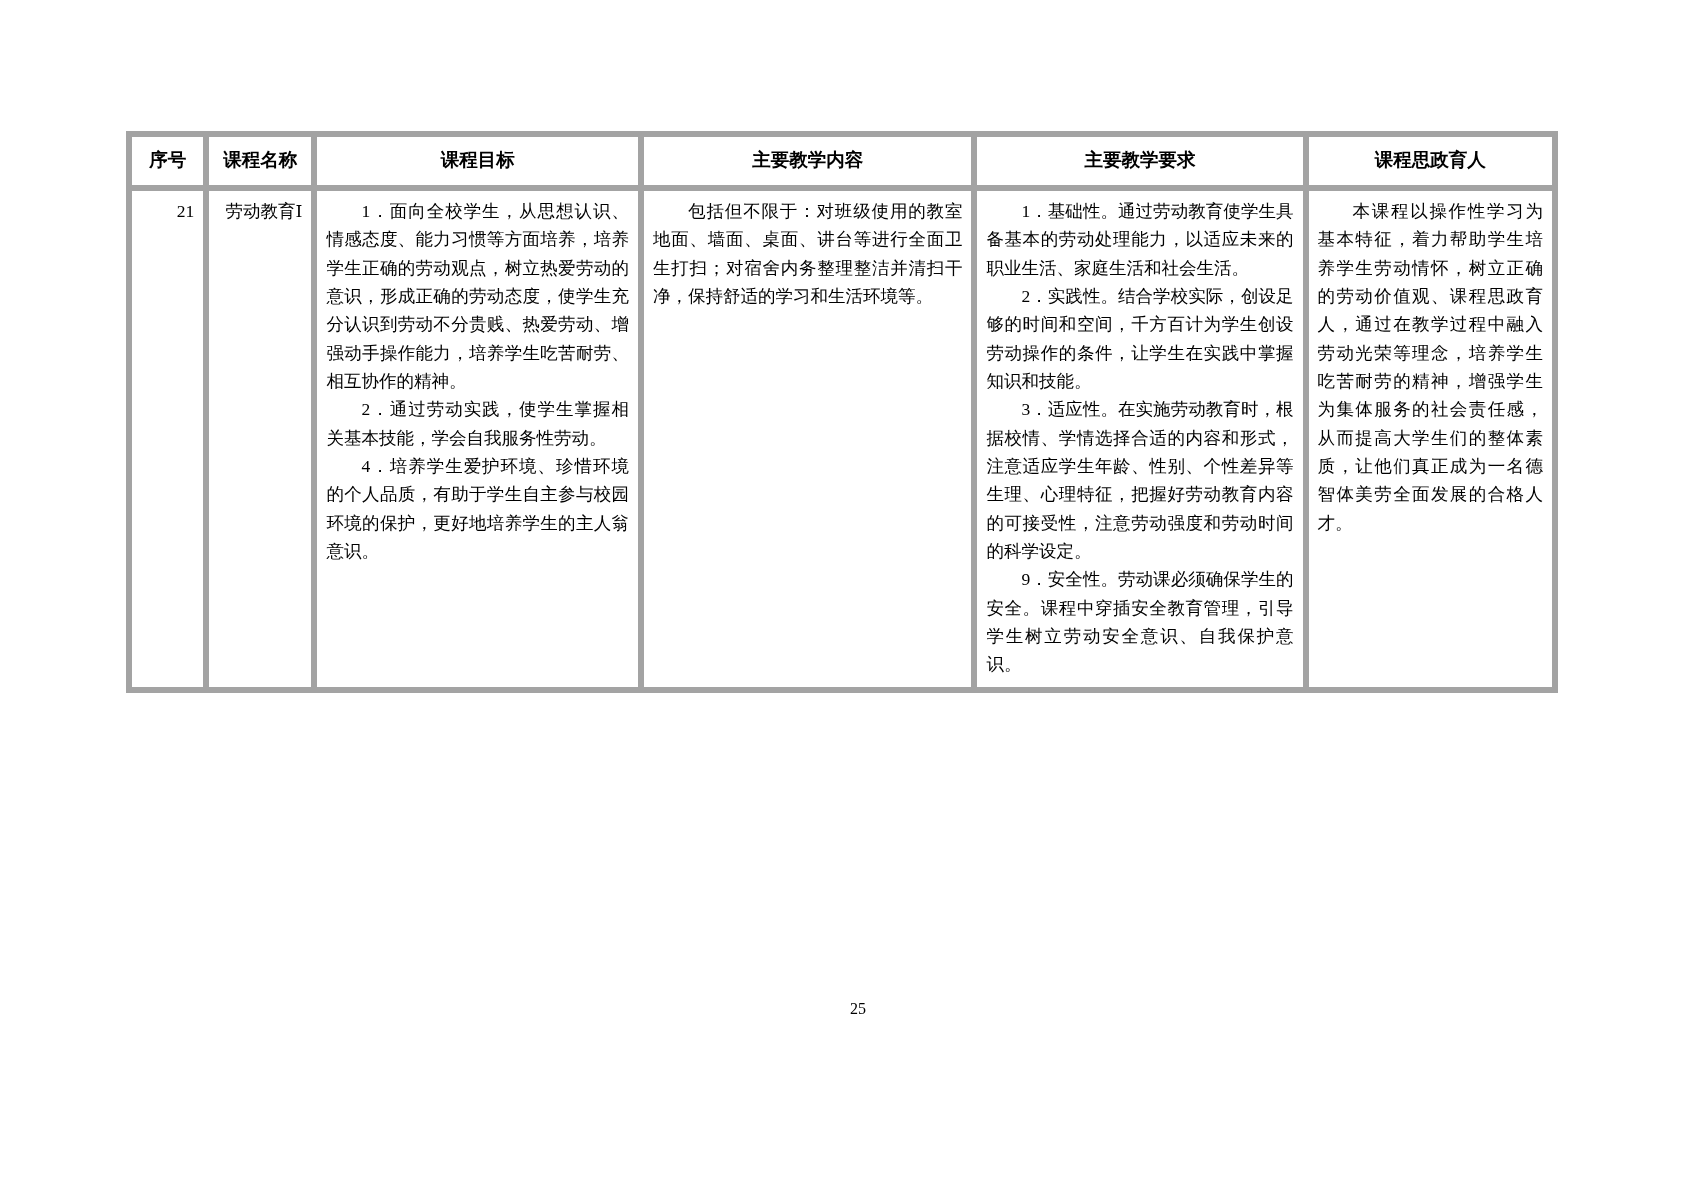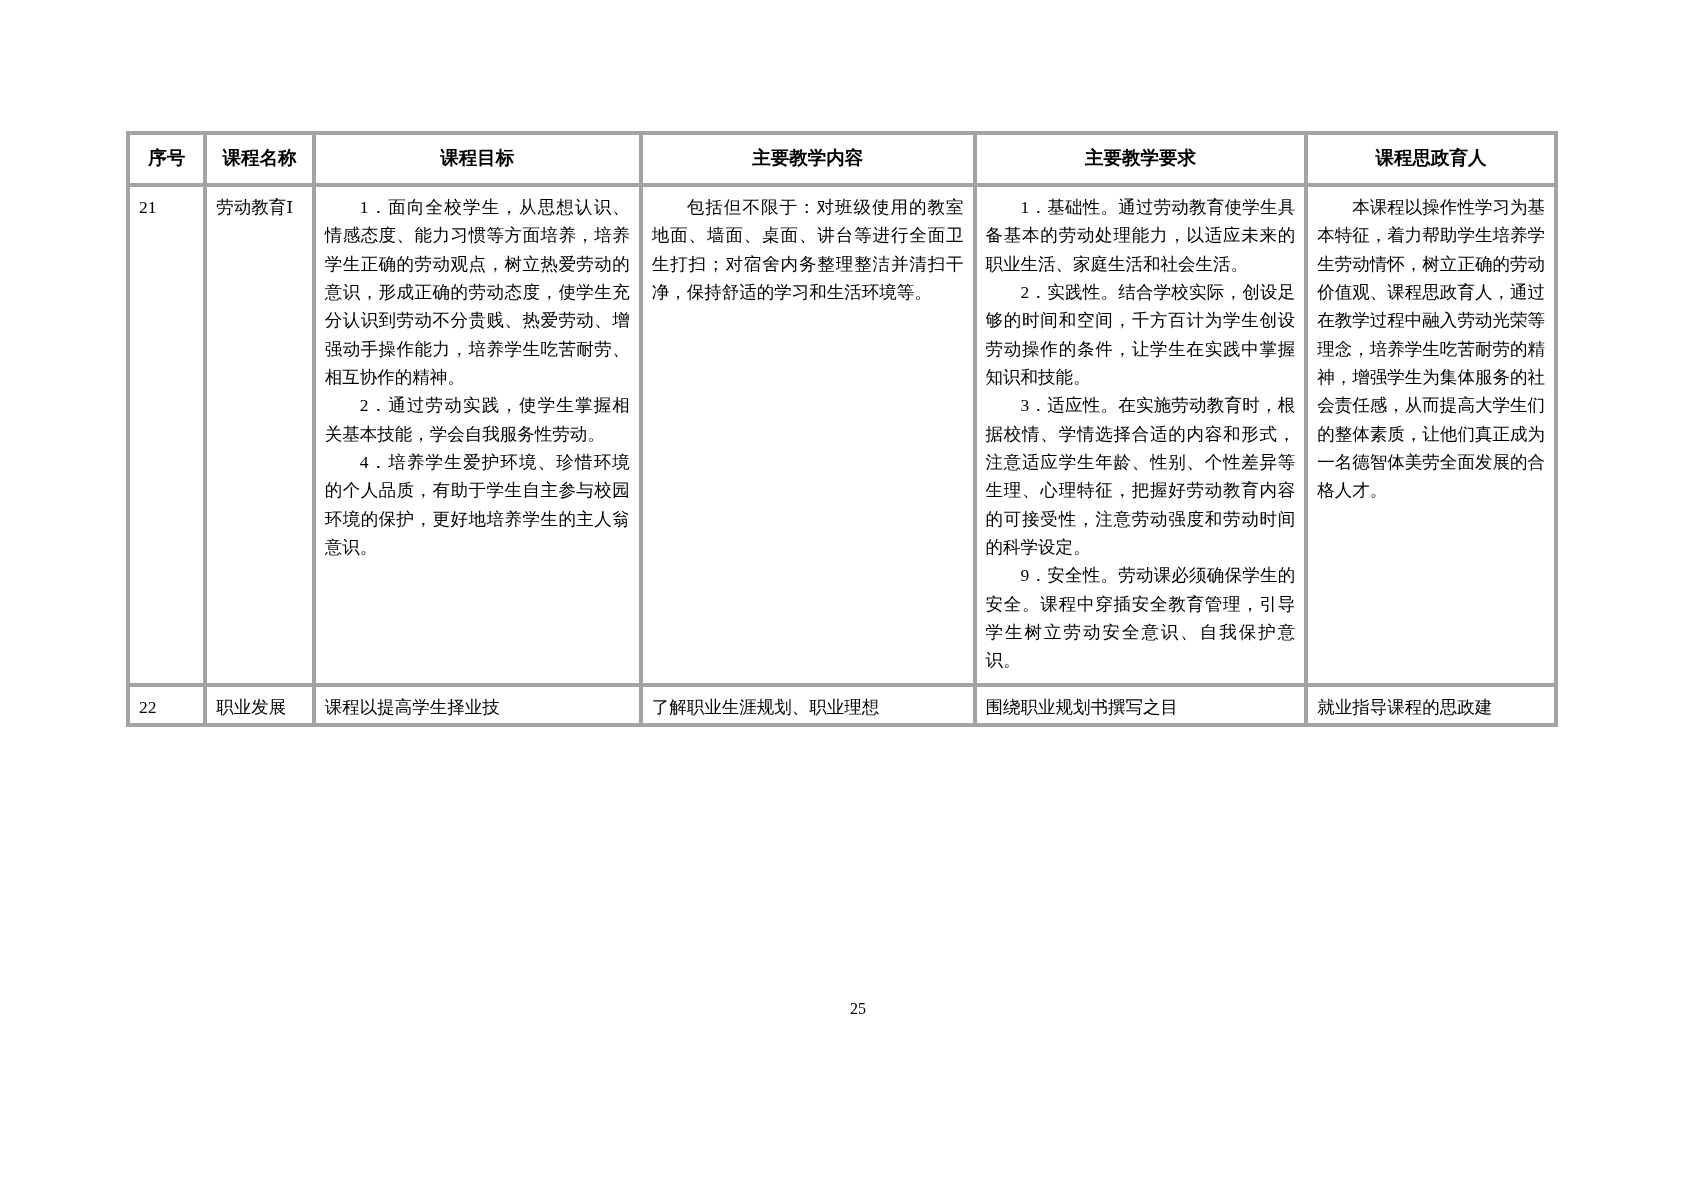--- a/index.html
+++ b/index.html
@@ -23,21 +23,21 @@
   }
   .doc-table {
     position: absolute;
     left: 126px;
     top: 131px;
     width: 1432px;
     border-collapse: collapse;
     table-layout: fixed;
   }
   .doc-table td, .doc-table th {
-    border: 4px solid #a3a3a3;
+    border: 6px solid #a3a3a3;
     vertical-align: top;
     padding: 6px 9px 8px 9px;
     font-size: 17.5px;
     line-height: 1.62;
     font-weight: normal;
     margin-left: 17px;
   }
   .doc-table th {
     text-align: center;
     vertical-align: middle;
@@ -47,21 +47,21 @@
     height: 26px;
   }
   col.c-no      { width: 70px; }
   col.c-name    { width: 98px; }
   col.c-goal    { width: 296px; }
   col.c-content { width: 302px; }
   col.c-req     { width: 300px; }
   col.c-ideo    { width: 226px; }
 
   .cell-center {
-    text-align: left;
+    text-align: right;
     vertical-align: middle;
   }
   .cell-justify {
     text-align: justify;
     text-justify: inter-ideograph;
   }
   .cell-mid {
     vertical-align: middle;
   }
   p.para {
@@ -130,34 +130,18 @@
           <p class="para">1．基础性。通过劳动教育使学生具备基本的劳动处理能力，以适应未来的职业生活、家庭生活和社会生活。</p>
           <p class="para">2．实践性。结合学校实际，创设足够的时间和空间，千方百计为学生创设劳动操作的条件，让学生在实践中掌握知识和技能。</p>
           <p class="para">3．适应性。在实施劳动教育时，根据校情、学情选择合适的内容和形式，注意适应学生年龄、性别、个性差异等生理、心理特征，把握好劳动教育内容的可接受性，注意劳动强度和劳动时间的科学设定。</p>
           <p class="para">9．安全性。劳动课必须确保学生的安全。课程中穿插安全教育管理，引导学生树立劳动安全意识、自我保护意识。</p>
         </td>
         <td class="cell-justify cell-mid">
           <p class="para">本课程以操作性学习为基本特征，着力帮助学生培养学生劳动情怀，树立正确的劳动价值观、课程思政育人，通过在教学过程中融入劳动光荣等理念，培养学生吃苦耐劳的精神，增强学生为集体服务的社会责任感，从而提高大学生们的整体素质，让他们真正成为一名德智体美劳全面发展的合格人才。</p>
         </td>
       </tr>
 
-      <tr class="row-last">
-        <td class="cell-center">22</td>
-        <td class="cell-center">职业发展</td>
-        <td class="cell-justify">
-          <p class="para noindent">课程以提高学生择业技</p>
-        </td>
-        <td class="cell-justify">
-          <p class="para noindent">了解职业生涯规划、职业理想</p>
-        </td>
-        <td class="cell-justify">
-          <p class="para noindent">围绕职业规划书撰写之目</p>
-        </td>
-        <td class="cell-justify">
-          <p class="para noindent">就业指导课程的思政建</p>
-        </td>
-      </tr>
     </tbody>
   </table>
 
   <div class="page-number">25</div>
 
 </div>
 
 </body></html>

